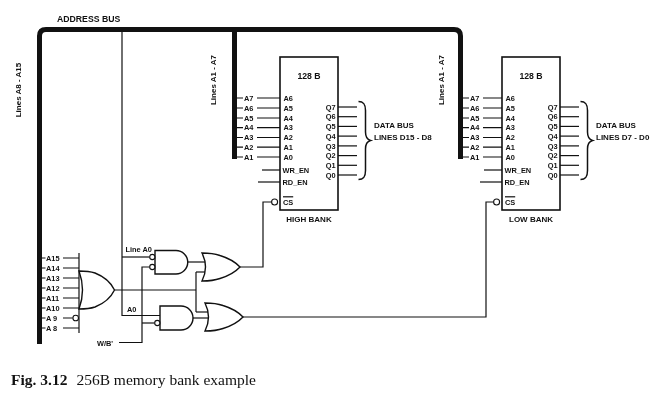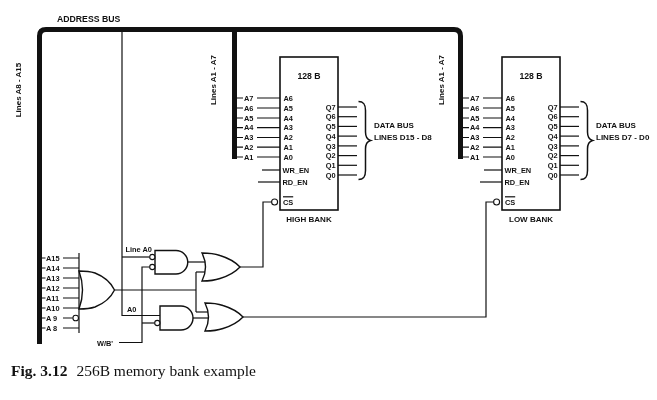--- a/index.html
+++ b/index.html
@@ -8,21 +8,21 @@
   svg text{font-family:"Liberation Sans",sans-serif;font-weight:700;fill:#111;}
   .t7{font-size:7.4px;}
   .t8{font-size:8px;}
   .t85{font-size:8.7px;}
   .wire{stroke:#111;stroke-width:1.2;fill:none;}
   .bus{stroke:#111;stroke-width:5;fill:none;}
   .gate{stroke:#111;stroke-width:1.4;fill:#fff;}
   .chip{stroke:#111;stroke-width:1.6;fill:#fff;}
   .bubble{stroke:#111;stroke-width:1.1;fill:#fff;}
   .brace{stroke:#111;stroke-width:1.5;fill:none;}
-  .caption{position:absolute;left:11px;top:362px;font-family:"Liberation Serif",serif;
+  .caption{position:absolute;left:11px;top:371px;font-family:"Liberation Serif",serif;
            font-size:15.5px;color:#111;white-space:nowrap;}
   .caption .lbl{font-weight:700;}
   .caption .txt{margin-left:9px;}
 </style>
 </head>
 <body>
 
 <div class="stage">
 <svg width="657" height="400" viewBox="0 0 657 400">
 

